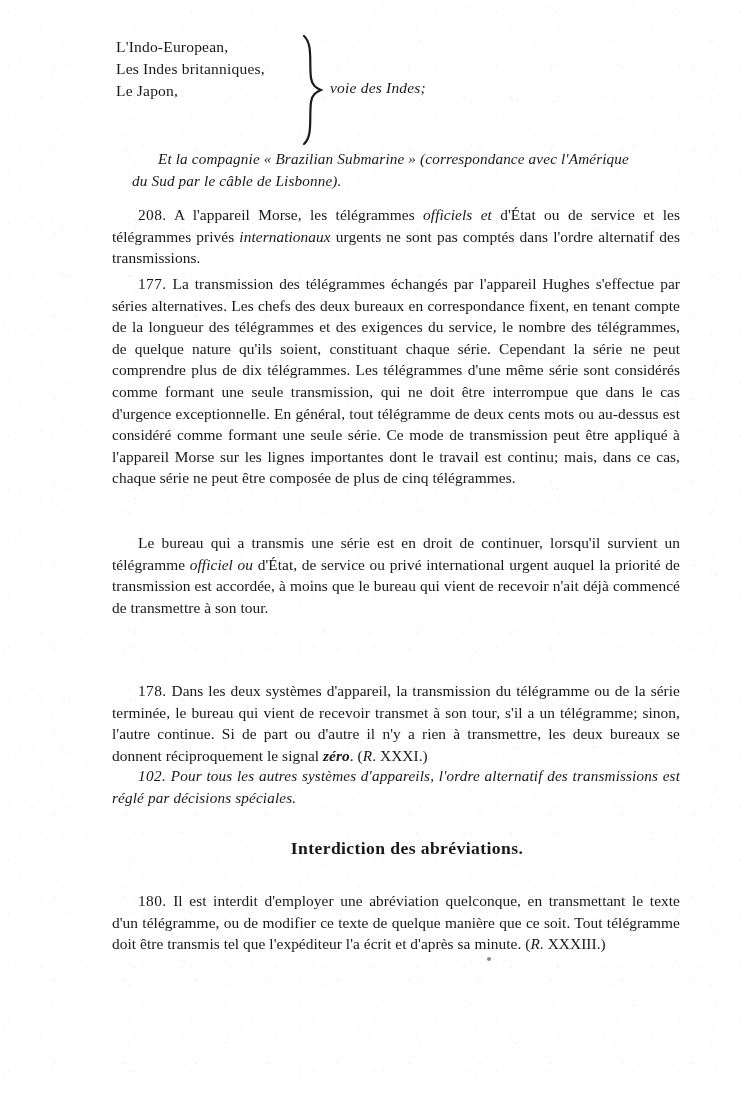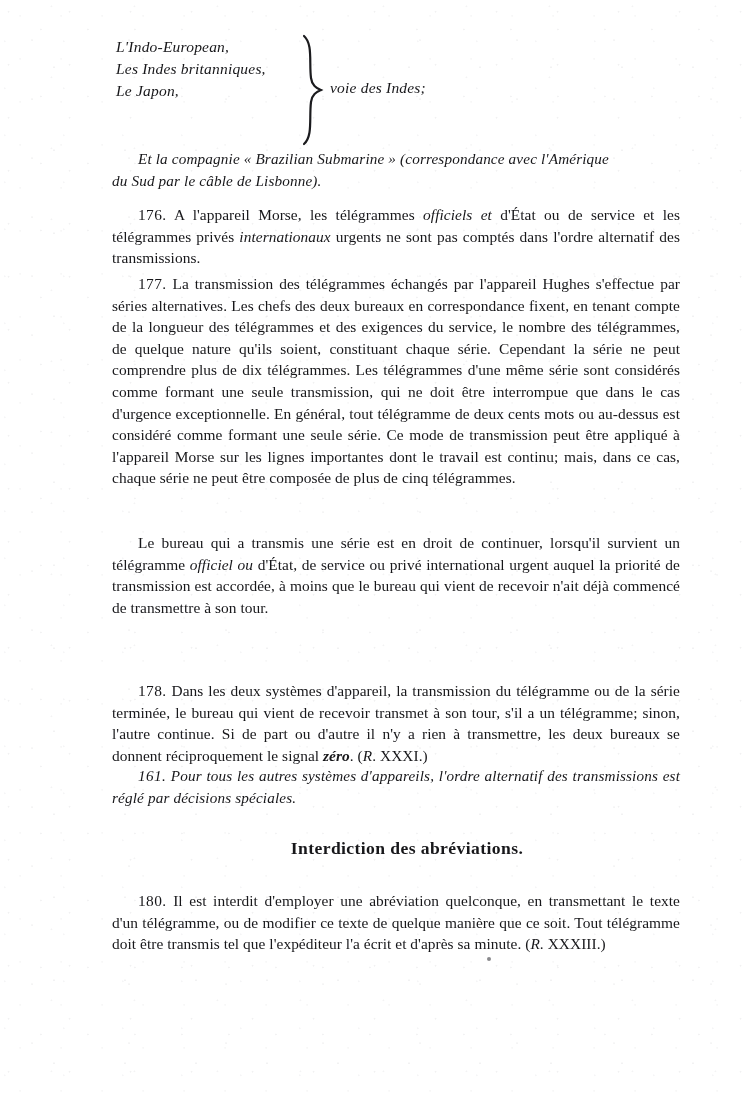--- a/index.html
+++ b/index.html
@@ -36,21 +36,20 @@
 
   .block { position: absolute; }
 
   
   #carrier-list {
     left: 116px;
     top: 36px;
     width: 320px;
   }
   .carrier-line {
-    font-style: italic;
     font-size: 15.5px;
     line-height: 22px;
     white-space: nowrap;
     letter-spacing: .2px;
   }
   #brace {
     position: absolute;
     left: 300px;
     top: 34px;
     width: 26px;
@@ -125,43 +124,43 @@
   </div>
 
   <div id="brace">
     <svg viewBox="0 0 26 112" preserveAspectRatio="none" aria-hidden="true">
       <path d="M4 2 C13 10, 9 28, 11 44 C12 52, 17 54, 21 56 C17 58, 12 60, 11 68 C9 84, 13 102, 4 110" fill="none" stroke="#1b1b1e" stroke-width="2.2" stroke-linecap="round"></path>
     </svg>
   </div>
 
   <div id="via-label">voie des Indes;</div>
 
-  <div class="para ital" style="top:148px; text-align:left;">
+  <div class="para ital" style="top:148px; text-align:left;margin-left:20px;">
     <span style="display:block; text-indent:26px;">Et la compagnie « Brazilian Submarine » (correspondance avec l'Amérique</span>
     <span style="display:block;">du Sud par le câble de Lisbonne).</span>
   </div>
 
   <div class="para indent" style="top:204px;">
-    <span class="num">176.</span><span> A l'appareil Morse, les télégrammes </span><i class="em">officiels et</i><span> d'État ou de service et les télégrammes privés </span><i class="em">internationaux</i><span> urgents ne sont pas comptés dans l'ordre alternatif des transmissions.</span>
+    <span class="num">208.</span><span> A l'appareil Morse, les télégrammes </span><i class="em">officiels et</i><span> d'État ou de service et les télégrammes privés </span><i class="em">internationaux</i><span> urgents ne sont pas comptés dans l'ordre alternatif des transmissions.</span>
   </div>
 
   <div class="para indent" style="top:273px;">
     <span class="num">177.</span><span> La transmission des télégrammes échangés par l'appareil Hughes s'effectue par séries alternatives. Les chefs des deux bureaux en correspondance fixent, en tenant compte de la longueur des télégrammes et des exigences du service, le nombre des télégrammes, de quelque nature qu'ils soient, constituant chaque série. Cependant la série ne peut comprendre plus de dix télégrammes. Les télégrammes d'une même série sont considérés comme formant une seule transmission, qui ne doit être interrompue que dans le cas d'urgence exceptionnelle. En général, tout télégramme de deux cents mots ou au-dessus est considéré comme formant une seule série. Ce mode de transmission peut être appliqué à l'appareil Morse sur les lignes importantes dont le travail est continu; mais, dans ce cas, chaque série ne peut être composée de plus de cinq télégrammes.</span>
   </div>
 
   <div class="para indent" style="top:532px;">
     <span>Le bureau qui a transmis une série est en droit de continuer, lorsqu'il survient un télégramme </span><i class="em">officiel ou</i><span> d'État, de service ou privé international urgent auquel la priorité de transmission est accordée, à moins que le bureau qui vient de recevoir n'ait déjà commencé de transmettre à son tour.</span>
   </div>
 
   <div class="para indent" style="top:680px;">
     <span class="num">178.</span><span> Dans les deux systèmes d'appareil, la transmission du télégramme ou de la série terminée, le bureau qui vient de recevoir transmet à son tour, s'il a un télégramme; sinon, l'autre continue. Si de part ou d'autre il n'y a rien à transmettre, les deux bureaux se donnent réciproquement le signal </span><span class="bi">zéro</span><span>. (</span><i class="rom-ital">R</i><span>. XXXI.)</span>
   </div>
 
   <div class="para indent ital" style="top:765px;">
-    <span class="num">161.</span><span> Pour tous les autres systèmes d'appareils, l'ordre alternatif des transmissions est réglé par décisions spéciales.</span>
+    <span class="num">102.</span><span> Pour tous les autres systèmes d'appareils, l'ordre alternatif des transmissions est réglé par décisions spéciales.</span>
   </div>
 
   <div id="section-heading">Interdiction des abréviations.</div>
 
   <div class="para indent" style="top:890px;">
     <span class="num">180.</span><span> Il est interdit d'employer une abréviation quelconque, en transmettant le texte d'un télégramme, ou de modifier ce texte de quelque manière que ce soit. Tout télégramme doit être transmis tel que l'expéditeur l'a écrit et d'après sa minute. (</span><i class="rom-ital">R</i><span>. XXXIII.)</span>
   </div>
 
   <div id="foot-speck"></div>
   <div id="grain"></div>

